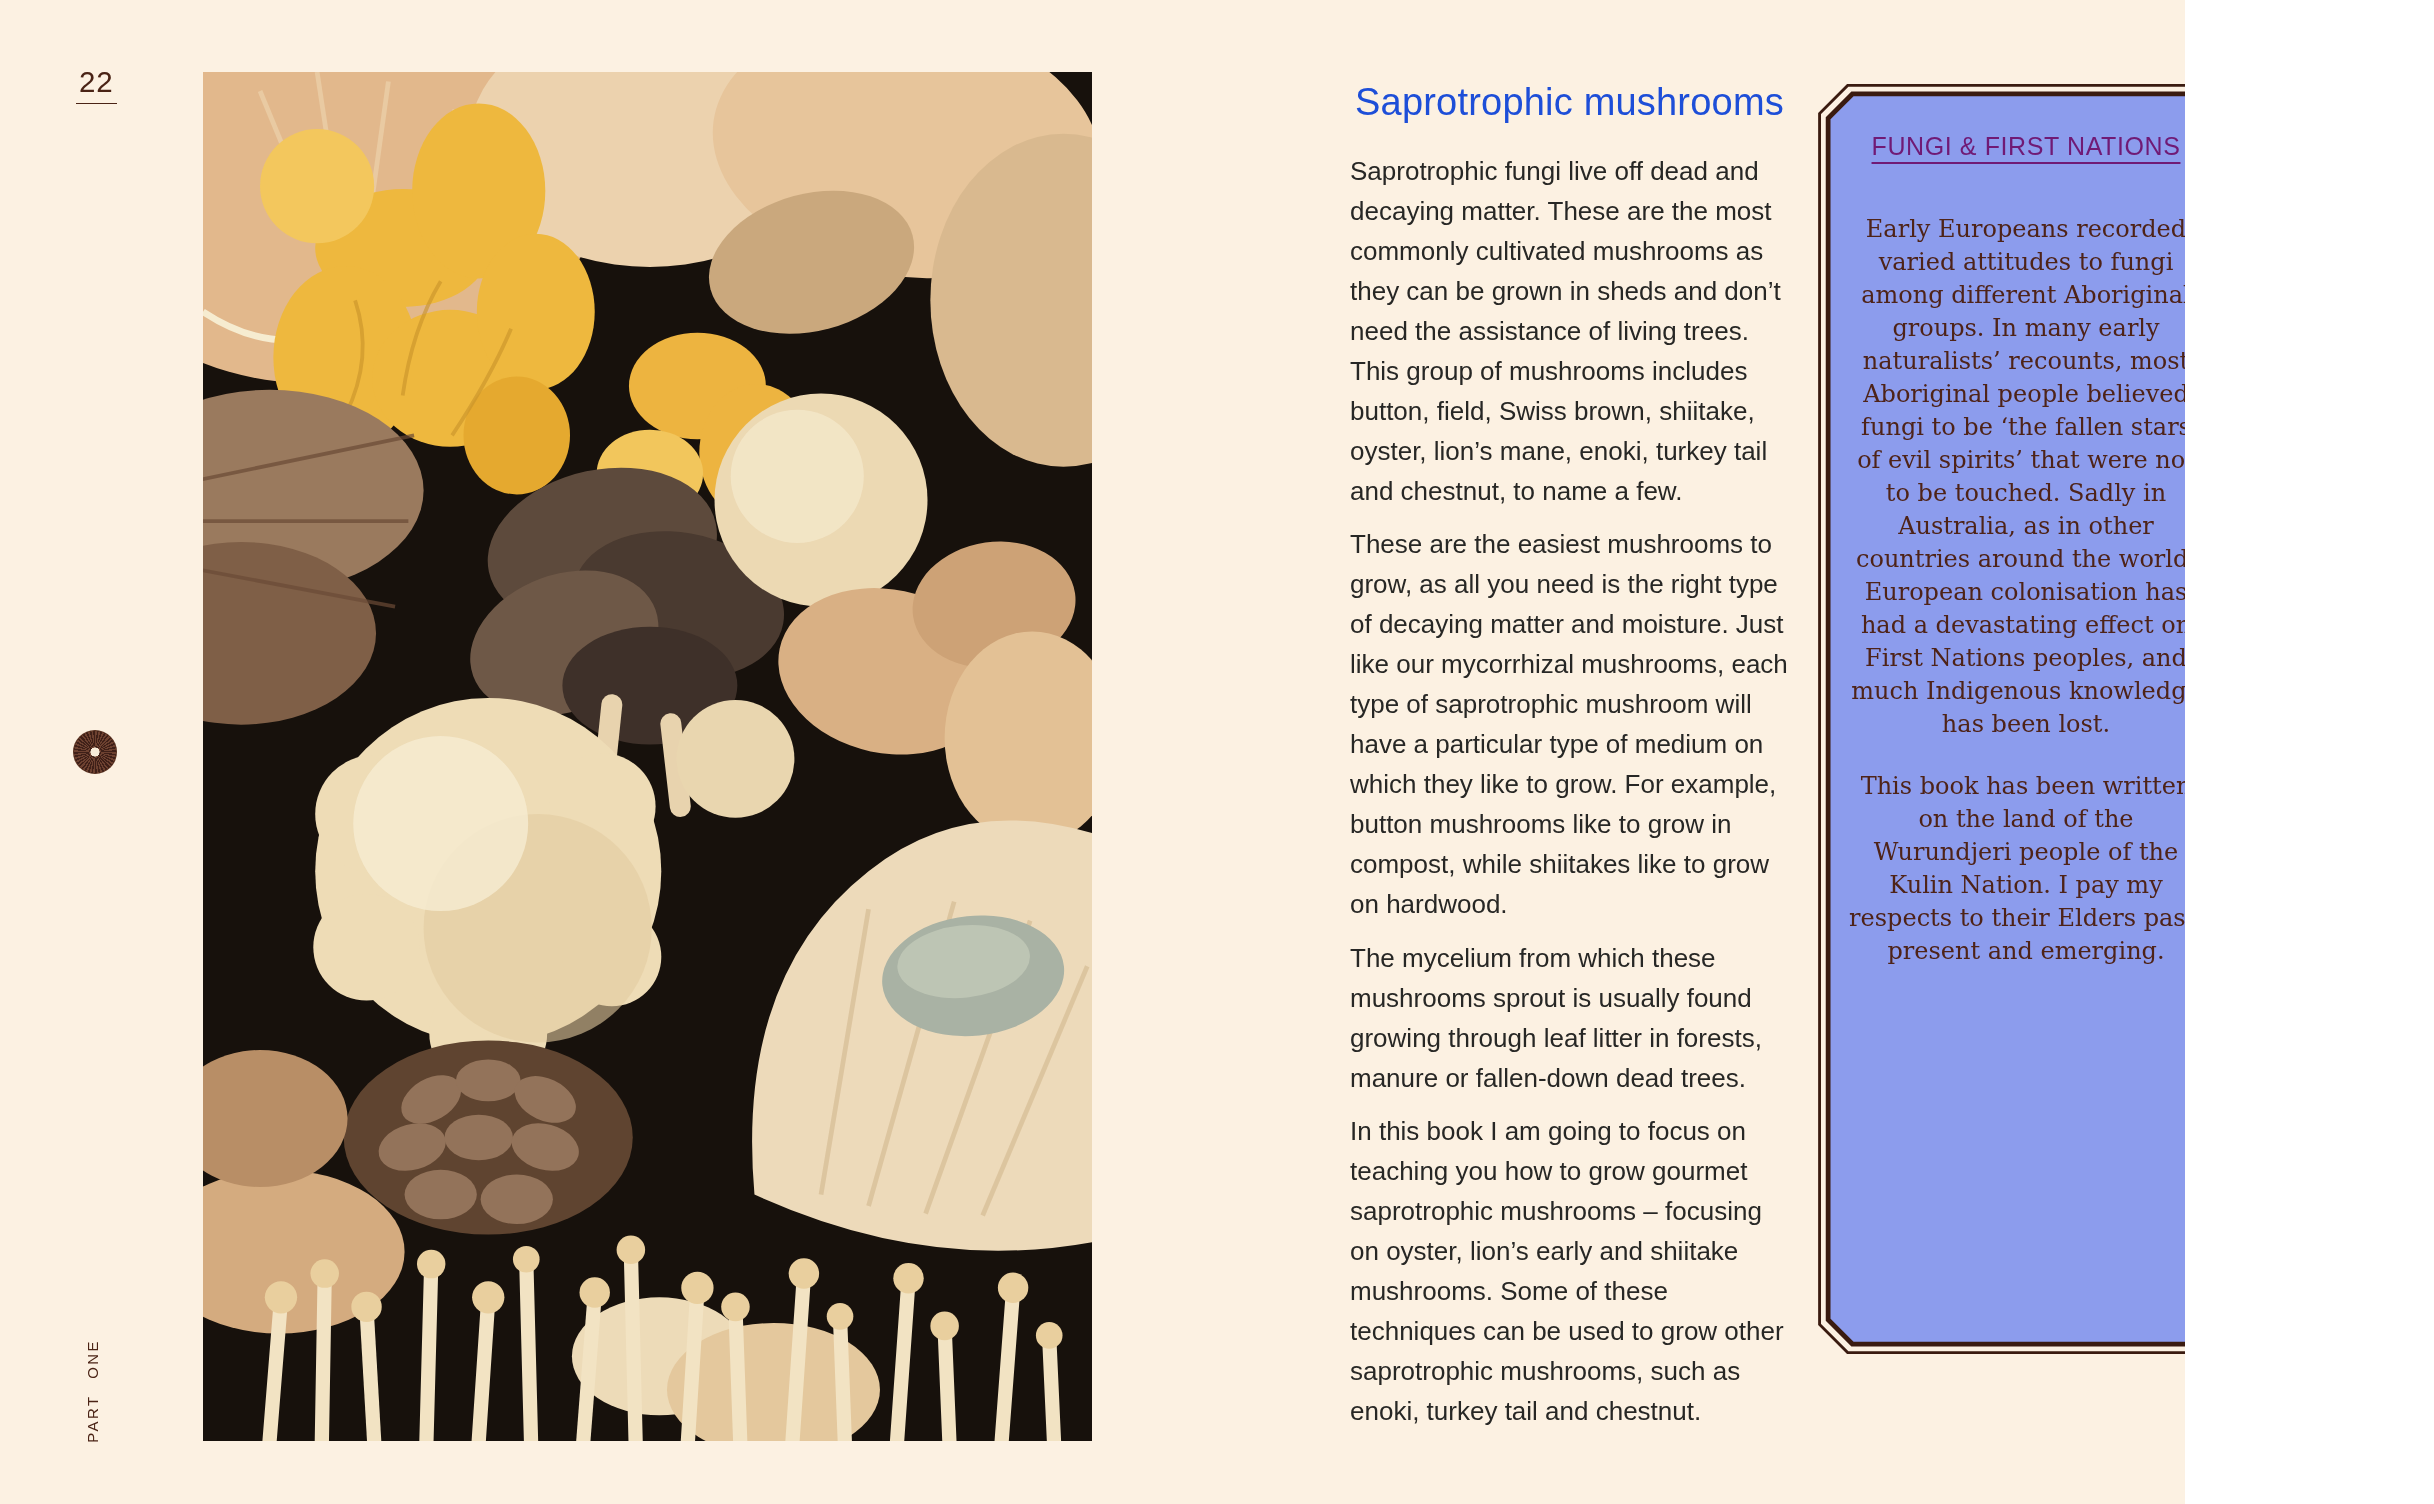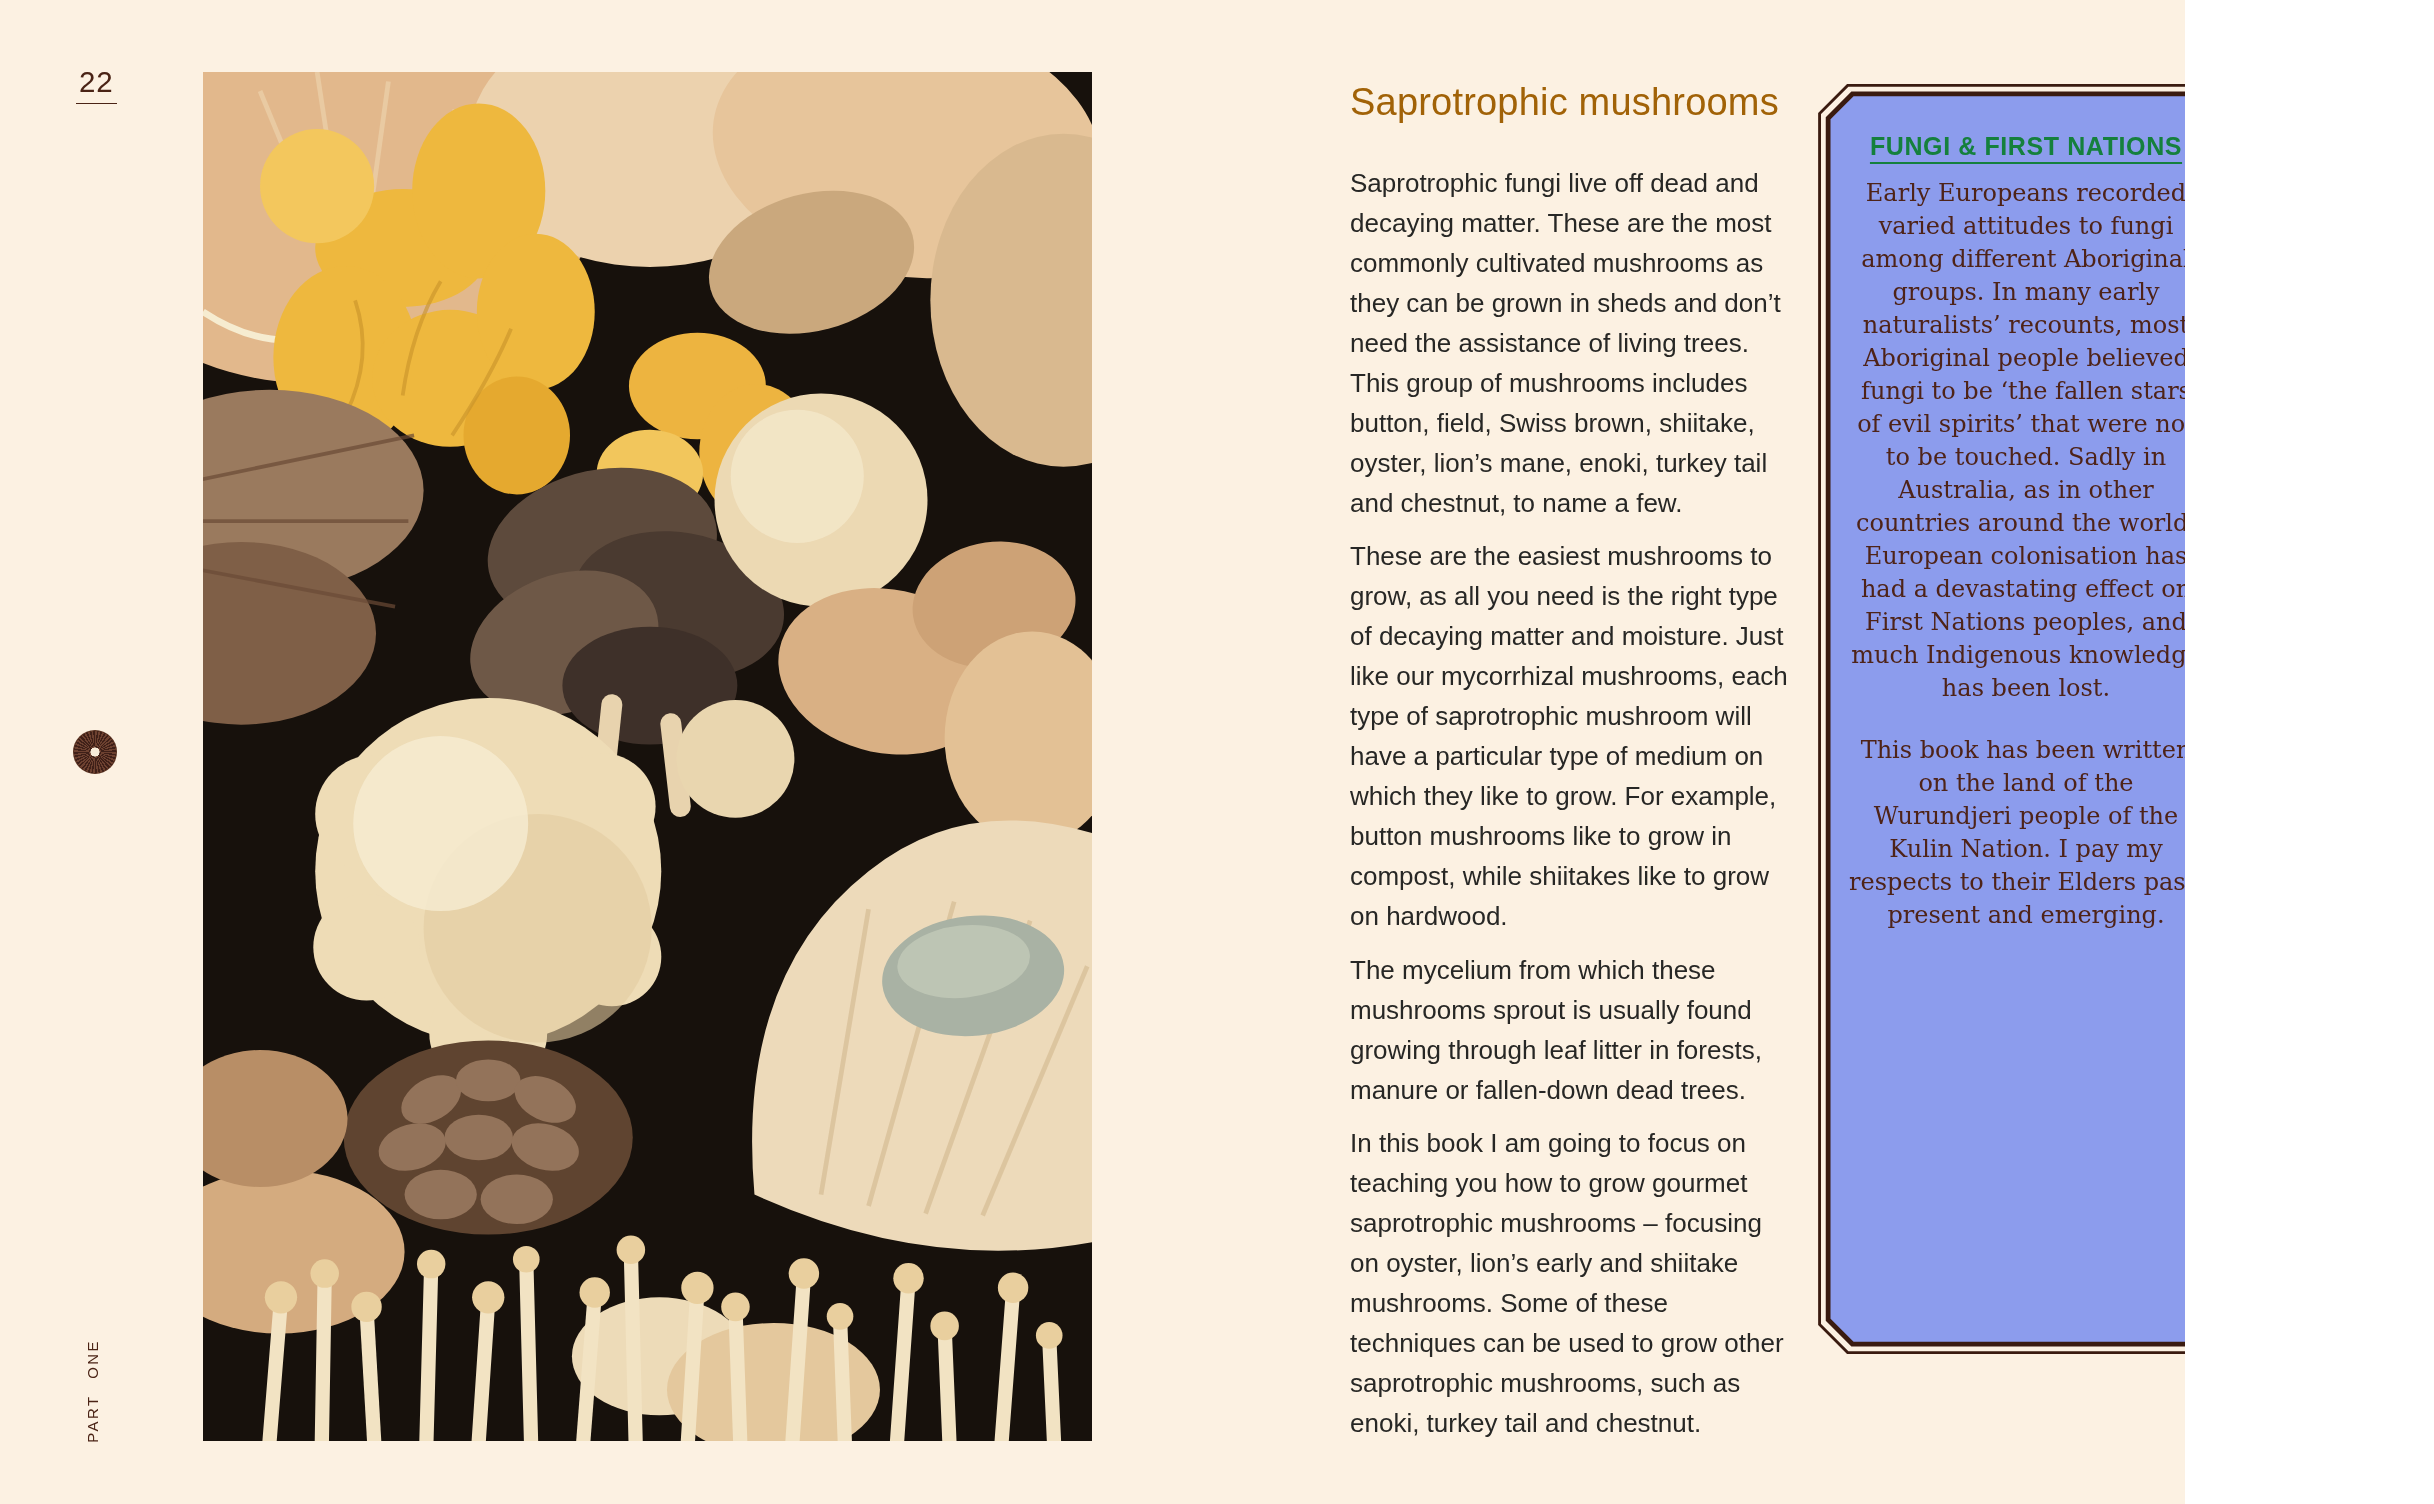--- a/index.html
+++ b/index.html
@@ -17,36 +17,36 @@
   .page-num.left  { left:76px; }
   .page-num.right { left:2332px; }
 
   
   .photo { position:absolute; left:203px; top:72px; width:889px; height:1369px; }
   .photo svg { display:block; width:100%; height:100%; }
 
   
   .article { position:absolute; left:1350px; top:81px; width:439px; color:#272725; }
   .article h1 {
-    font-size:38px; line-height:1.13; font-weight:500; color:#a16207;
-    letter-spacing:0.2px; margin:0 0 39px;
+    font-size:38px; line-height:1.13; font-weight:500; color:#1d4ed8;
+    letter-spacing:0.2px; margin:0 0 27px;text-align:center;
   }
   .article p { font-size:26px; line-height:40px; margin:0 0 13.3px; }
 
   
   .panel { position:absolute; left:1818px; top:84px; width:416px; height:1270px; }
   .panel .frame { position:absolute; left:0; top:0; }
   .panel-content {
     position:absolute; left:30px; right:30px; top:48px;
     text-align:center;
   }
   .panel-title {
-    display:inline-block; font-size:25px; font-weight:700; color:#15803d;
+    display:inline-block; font-size:25px; font-weight:400; color:#701a75;
     letter-spacing:0.6px; text-decoration:underline; text-underline-offset:6.7px;
-    text-decoration-thickness:1.9px; margin-bottom:16px;
+    text-decoration-thickness:1.9px; margin-bottom:52px;
   }
   .panel-content p {
     font-family:"DejaVu Serif", serif; font-size:24px; line-height:33px;
     color:#4e2318; margin:0 0 28.5px;
   }
 
   
   .spine {
     position:absolute; font-size:15px; letter-spacing:2.4px; word-spacing:9.5px;
     color:#4a2315; writing-mode:vertical-rl;

